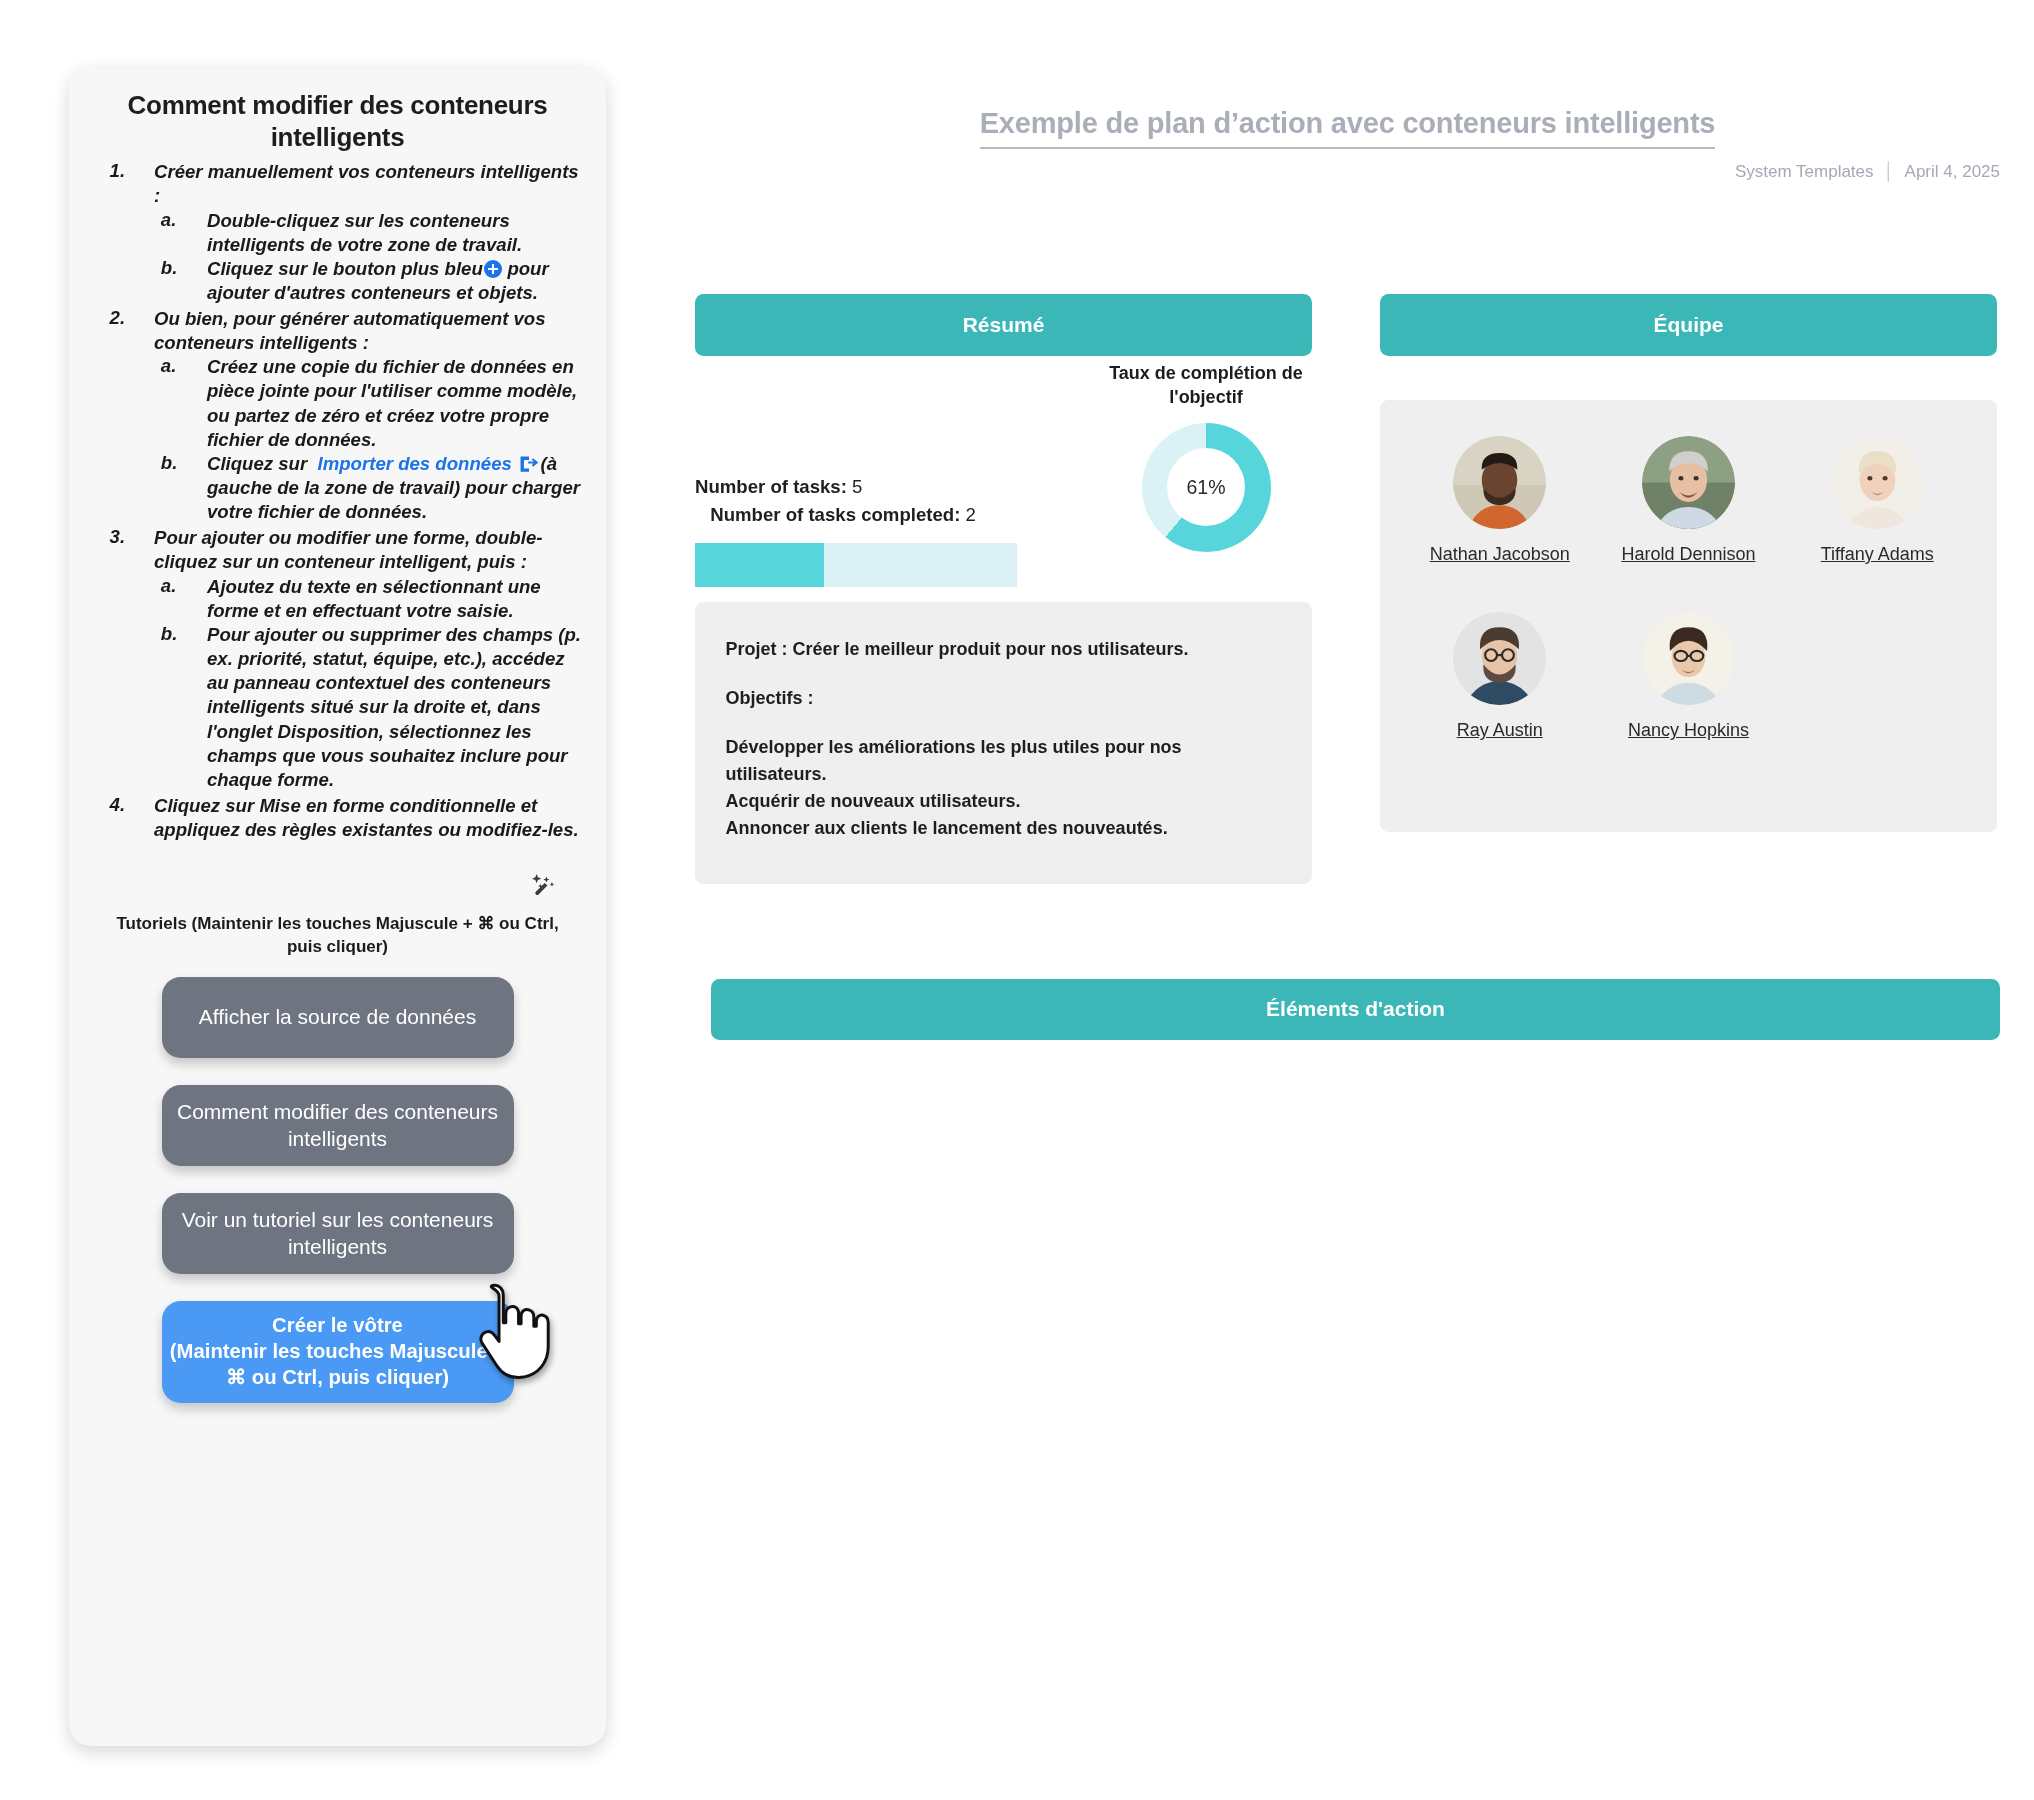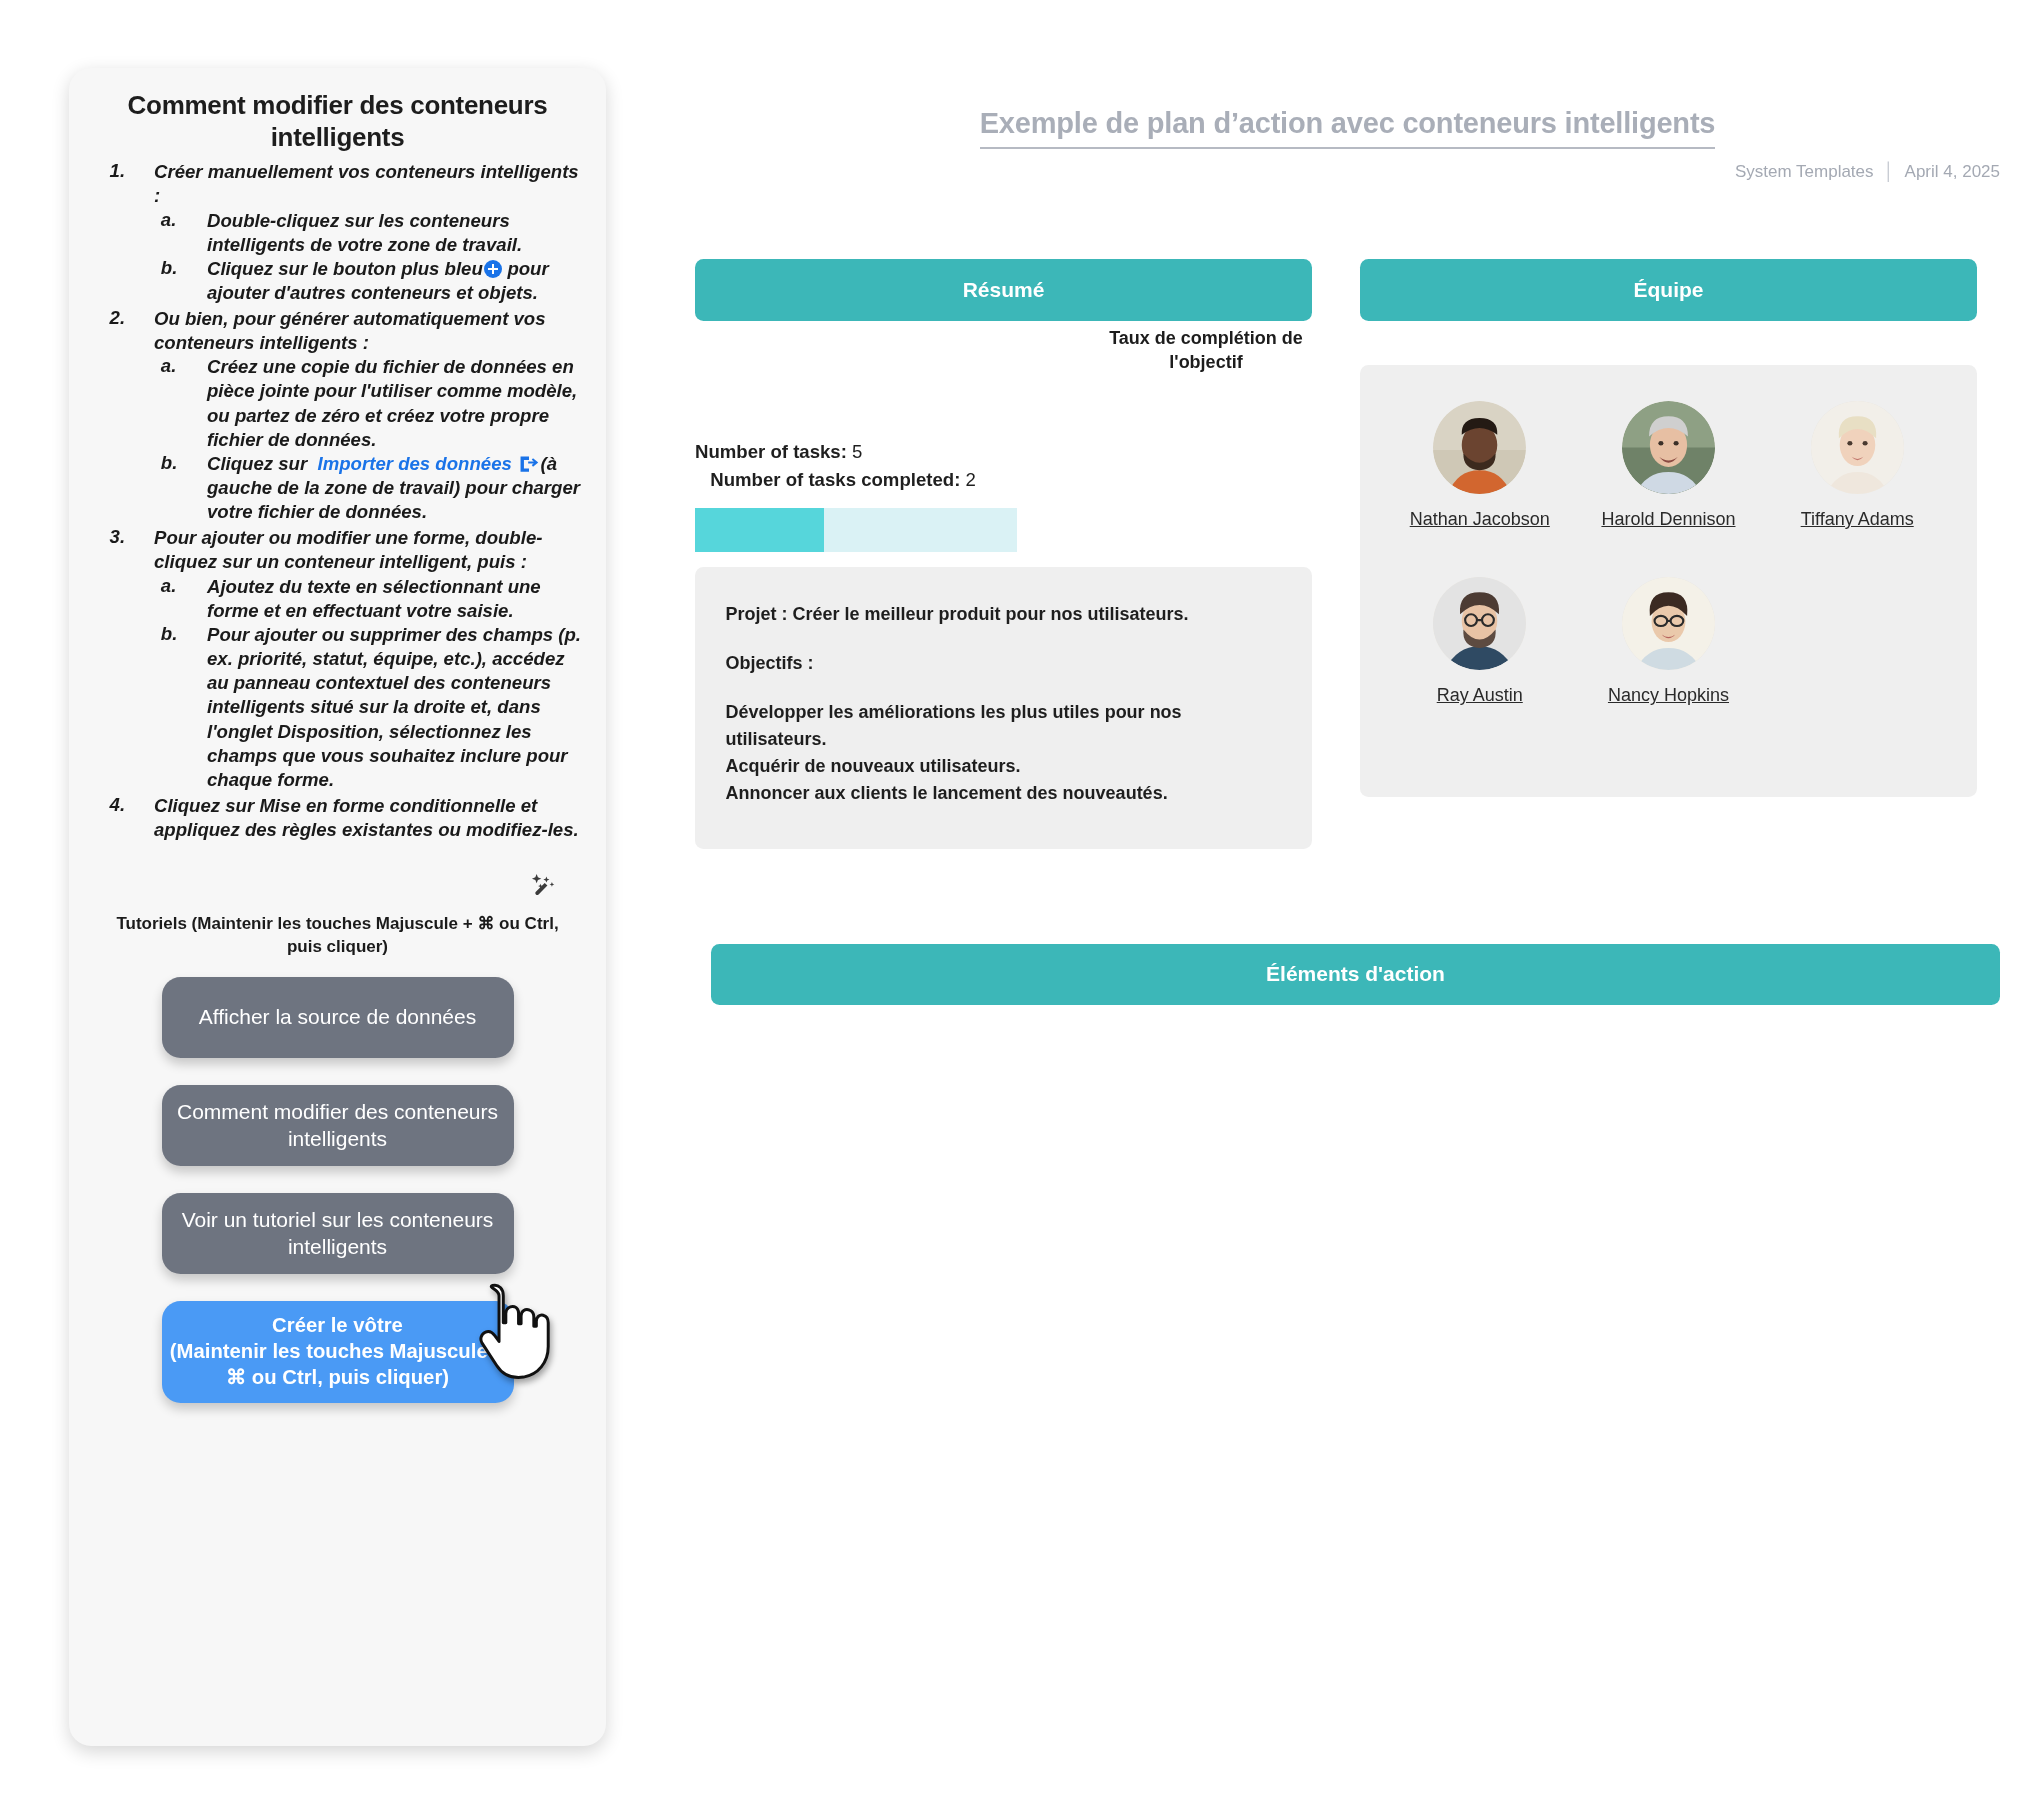--- a/index.html
+++ b/index.html
@@ -113,21 +113,21 @@
 
   .band {
     background: #3cb7b8;
     border-radius: 8.5px;
     color: #ffffff;
     font-size: 21px; font-weight: bold;
     text-align: center;
     padding: 18.6px 0;
   }
 
-  #cols { display: flex; gap: 48px; margin-top: 77px; }
+  #cols { display: flex; gap: 68px; margin-top: 112px; }
   #col-left  { width: 617px; }
   #col-right { width: 617px; }
 
   
   #sum-body { position: relative; height: 246px; }
   #donut-wrap {
     position: absolute; left: 405px; top: 6.8px; width: 212px; text-align: center;
   }
   #donut-label {
     font-size: 18px; font-weight: bold; color: #1d1d1d; line-height: 1.3;
@@ -285,20 +285,23 @@
 
     <div id="cols">
 
       <div id="col-left">
         <div class="band" style="background: rgb(60, 183, 184);">Résumé</div>
 
         <div id="sum-body">
 
           <div id="donut-wrap">
             <div id="donut-label">Taux de complétion de l'objectif</div>
+            <div id="donut" style="background: conic-gradient(rgb(86, 214, 219) 0turn, rgb(86, 214, 219) 0.61turn, rgb(218, 242, 245) 0.61turn, rgb(218, 242, 245) 1turn);">
+              <div id="donut-hole">61%</div>
+            </div>
           </div>
 
           <div id="tasks-block">
             <div class="task-line" id="task-line-1"><b>Number of tasks</b><b>: </b><span>5</span></div>
             <div class="task-line" id="task-line-2"><b>Number of tasks completed</b><b>: </b><span>2</span></div>
             <div id="bar-track" style="background: rgb(218, 242, 245);">
               <div id="bar-fill" style="width: 40%; background: rgb(86, 214, 219);"></div>
             </div>
           </div>
         </div>

